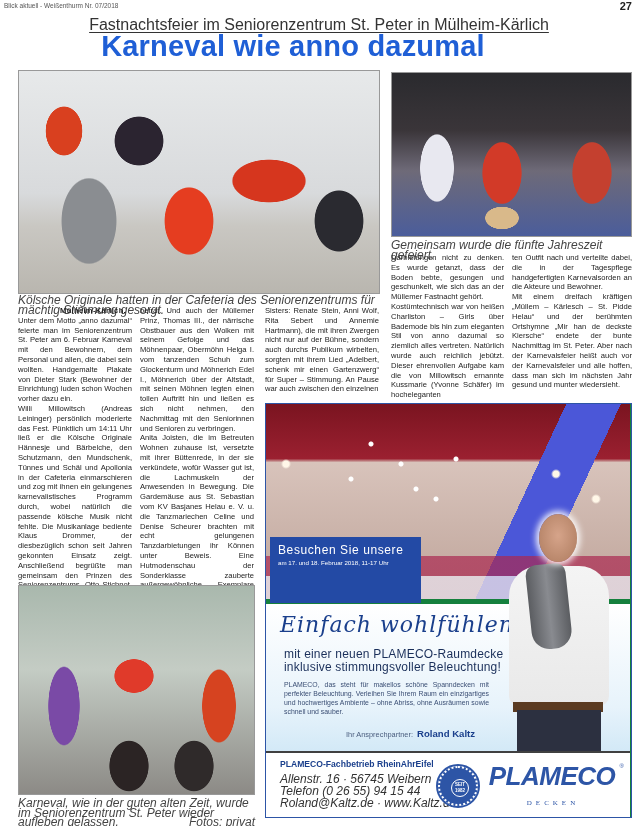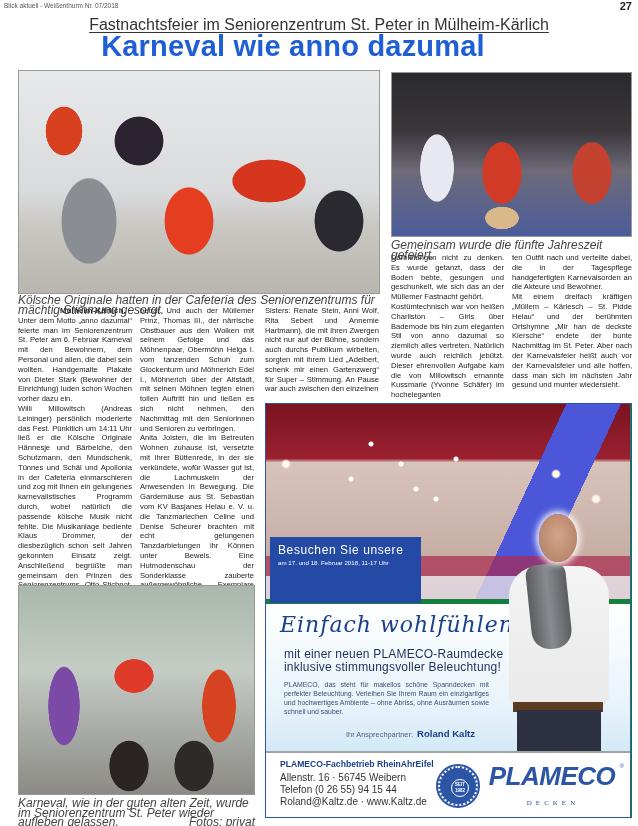--- a/index.html
+++ b/index.html
@@ -76,23 +76,23 @@
   .ad-contact-label { position: absolute; left: 80px; top: 126px; font-size: 7.4px; color: #4a5d7e; }
   .ad-contact-name { position: absolute; left: 151px; top: 124px; font-size: 9.6px; color: #1a3f8c; font-weight: bold; }
 
   .ad-person { position: absolute; left: 225px; top: 110px; width: 135px; height: 240px; }
   .head { position: absolute; left: 48px; top: 0; width: 38px; height: 48px; border-radius: 50%; background: radial-gradient(ellipse at 50% 45%, #d6a48a 0%, #b9876b 70%, #9a6a52 100%); box-shadow: 0 0 6px 3px rgba(255,255,255,0.9); }
   .torso { position: absolute; left: 18px; top: 52px; width: 100px; height: 140px; border-radius: 30px 30px 10px 10px; background: linear-gradient(180deg, #f4f4f4 0%, #e9e9e9 100%); }
   .scarf { position: absolute; left: 38px; top: 50px; width: 40px; height: 85px; background: linear-gradient(90deg, #5b5d61, #898b90, #5b5d61); border-radius: 10px 10px 18px 18px; transform: rotate(-6deg); }
   .belt { position: absolute; left: 22px; top: 188px; width: 90px; height: 10px; background: #5b3b22; }
   .jeans { position: absolute; left: 26px; top: 196px; width: 84px; height: 44px; background: #2c3040; }
 
-  .ad-footer { position: absolute; left: 0; top: 347px; width: 364px; height: 66px; background: #ffffff; border-top: 2px solid #a3a3a3; }
+  .ad-footer { position: absolute; left: 0; top: 347px; width: 364px; height: 66px; background: #ffffff; border-top: 2px solid #404040; }
   .f-company { position: absolute; left: 14px; top: 6px; font-size: 8.6px; font-weight: bold; color: #1a3f8c; }
-  .f-line { position: absolute; left: 14px; font-size: 10px; color: #333; }
+  .f-line { position: absolute; left: 14px; font-size: 12px; color: #333; font-style: italic; }
   .seal { position: absolute; left: 172px; top: 13px; width: 40px; height: 40px; border-radius: 50%; background: #2d55a6; border: 2px dotted #ffffff; outline: 2px solid #2d55a6; }
   .seal-inner { position: absolute; left: 11px; top: 11px; width: 18px; height: 18px; border-radius: 50%; border: 1px solid #fff; color: #fff; font-size: 4.5px; text-align: center; line-height: 6px; padding-top: 2px; font-weight: bold; }
   .logo { position: absolute; left: 222px; top: 8px; width: 138px; height: 34px; }
   .logo-word { position: absolute; left: 0; top: 0; width: 128px; text-align: center; font-size: 26px; font-weight: bold; color: #2d55a6; letter-spacing: -0.5px; font-style: italic; }
   .logo-reg { position: absolute; right: 2px; top: 2px; font-size: 6px; color: #2d55a6; }
   .logo-sub { position: absolute; left: 222px; top: 46px; width: 130px; text-align: center; font-size: 7px; letter-spacing: 4px; color: #2d55a6; font-family: "Liberation Serif", serif; }
 </style>
 </head>
 <body>
 

